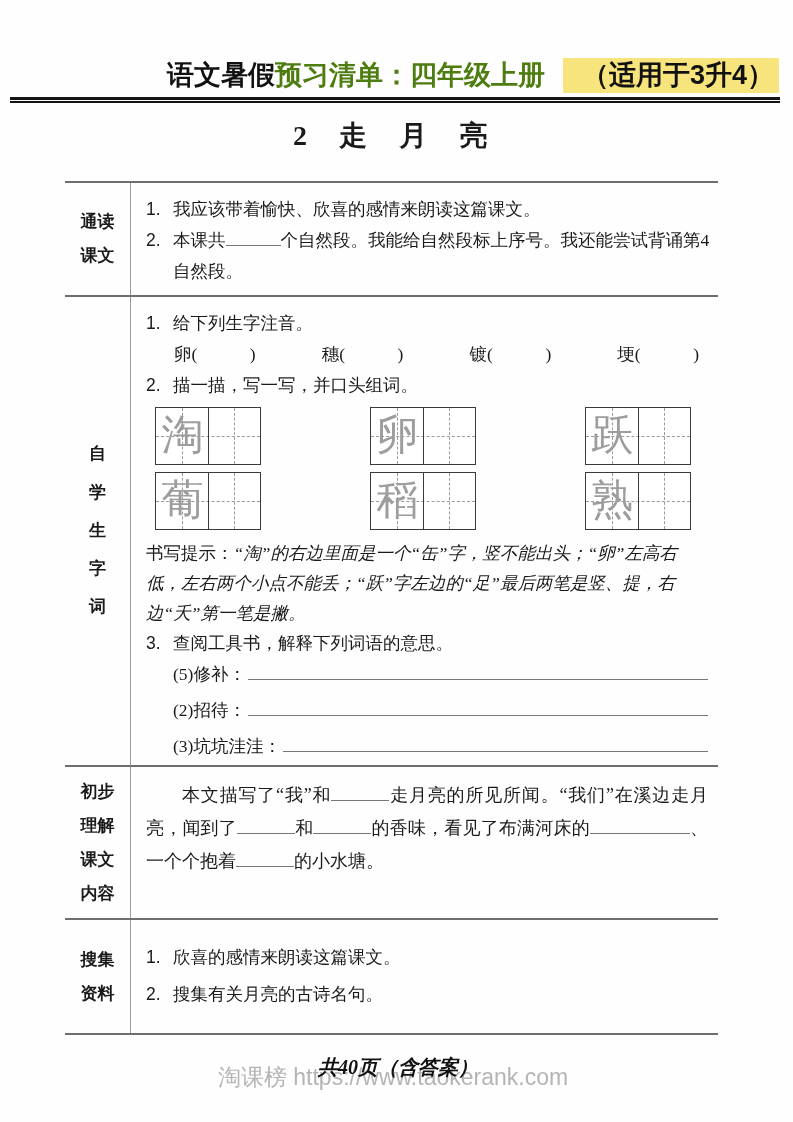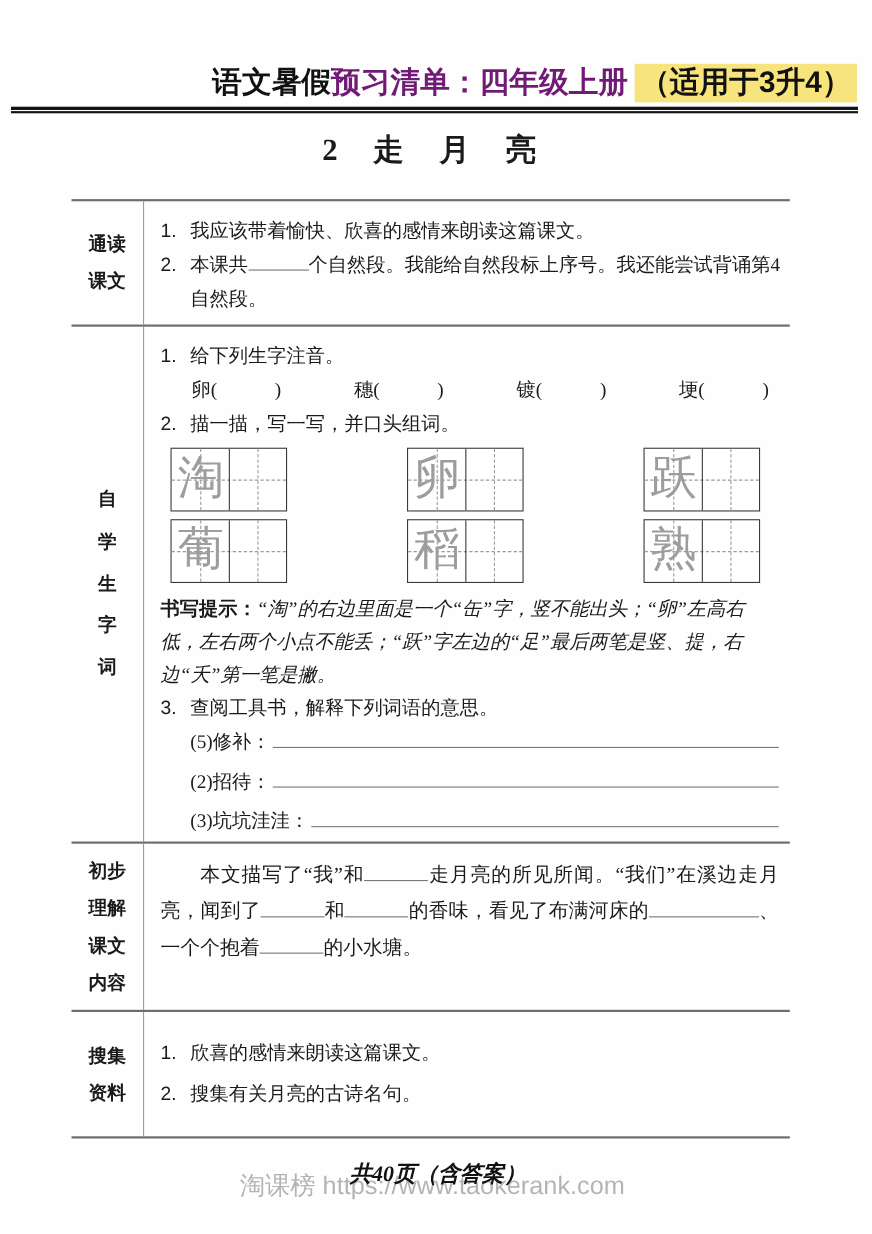--- a/index.html
+++ b/index.html
@@ -16,22 +16,22 @@
 
   
   .header-bar {
     position:absolute; top:56px; left:0; right:14px;
     text-align:right;
     font-family:"Liberation Sans", sans-serif;
     font-weight:bold; font-size:27px; line-height:38px;
     white-space:nowrap;
   }
   .hdr-black { color:#111; }
-  .hdr-red   { color:#701a75; }
-  .hdr-hl    { color:#111; background:#f7e47c; padding:2px 5px 3px 5px; margin-left:6px; }
+  .hdr-red   { color:#4d7c0f; }
+  .hdr-hl    { color:#111; background:#f7e47c; padding:2px 5px 3px 19px; margin-left:18px; }
   .double-rule {
     position:absolute; top:97px; left:10px; right:13px; height:6px;
     border-top:3px solid #141414;
     border-bottom:2px solid #141414;
   }
 
   
   .lesson-title {
     position:absolute; top:117px; left:0; width:100%;
     text-align:center;
@@ -119,21 +119,21 @@
     font-size:42px; line-height:1; color:#9d9d9d;
     font-family:"Liberation Serif", serif;
   }
 
   
   .tip {
     margin-top:2px; line-height:30px; font-size:17.5px;
   }
   .tip-label {
     font-family:"Liberation Sans", sans-serif;
-    font-weight:bold; font-style:normal;
+    font-weight:normal; font-style:normal;
   }
   .tip-text { font-style:italic; }
 
   
   .defline {
     display:flex; align-items:baseline;
     padding-left:27px; height:36px;
   }
   .deftext { white-space:nowrap; }
   .defblank {

